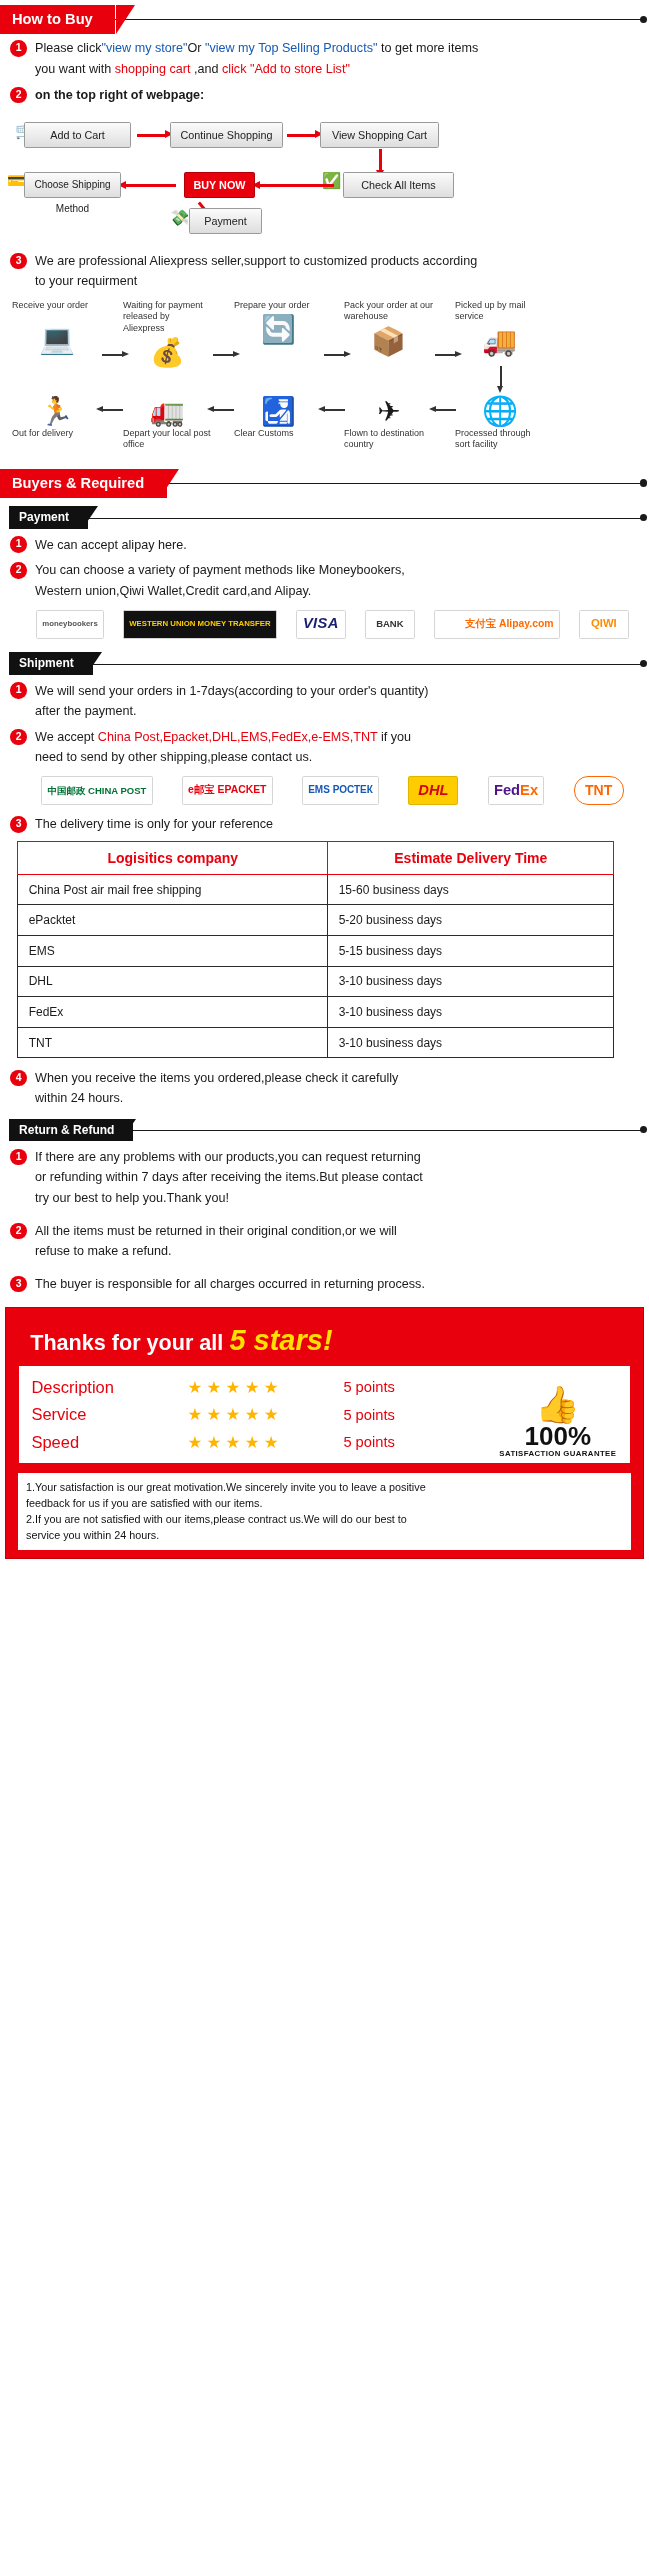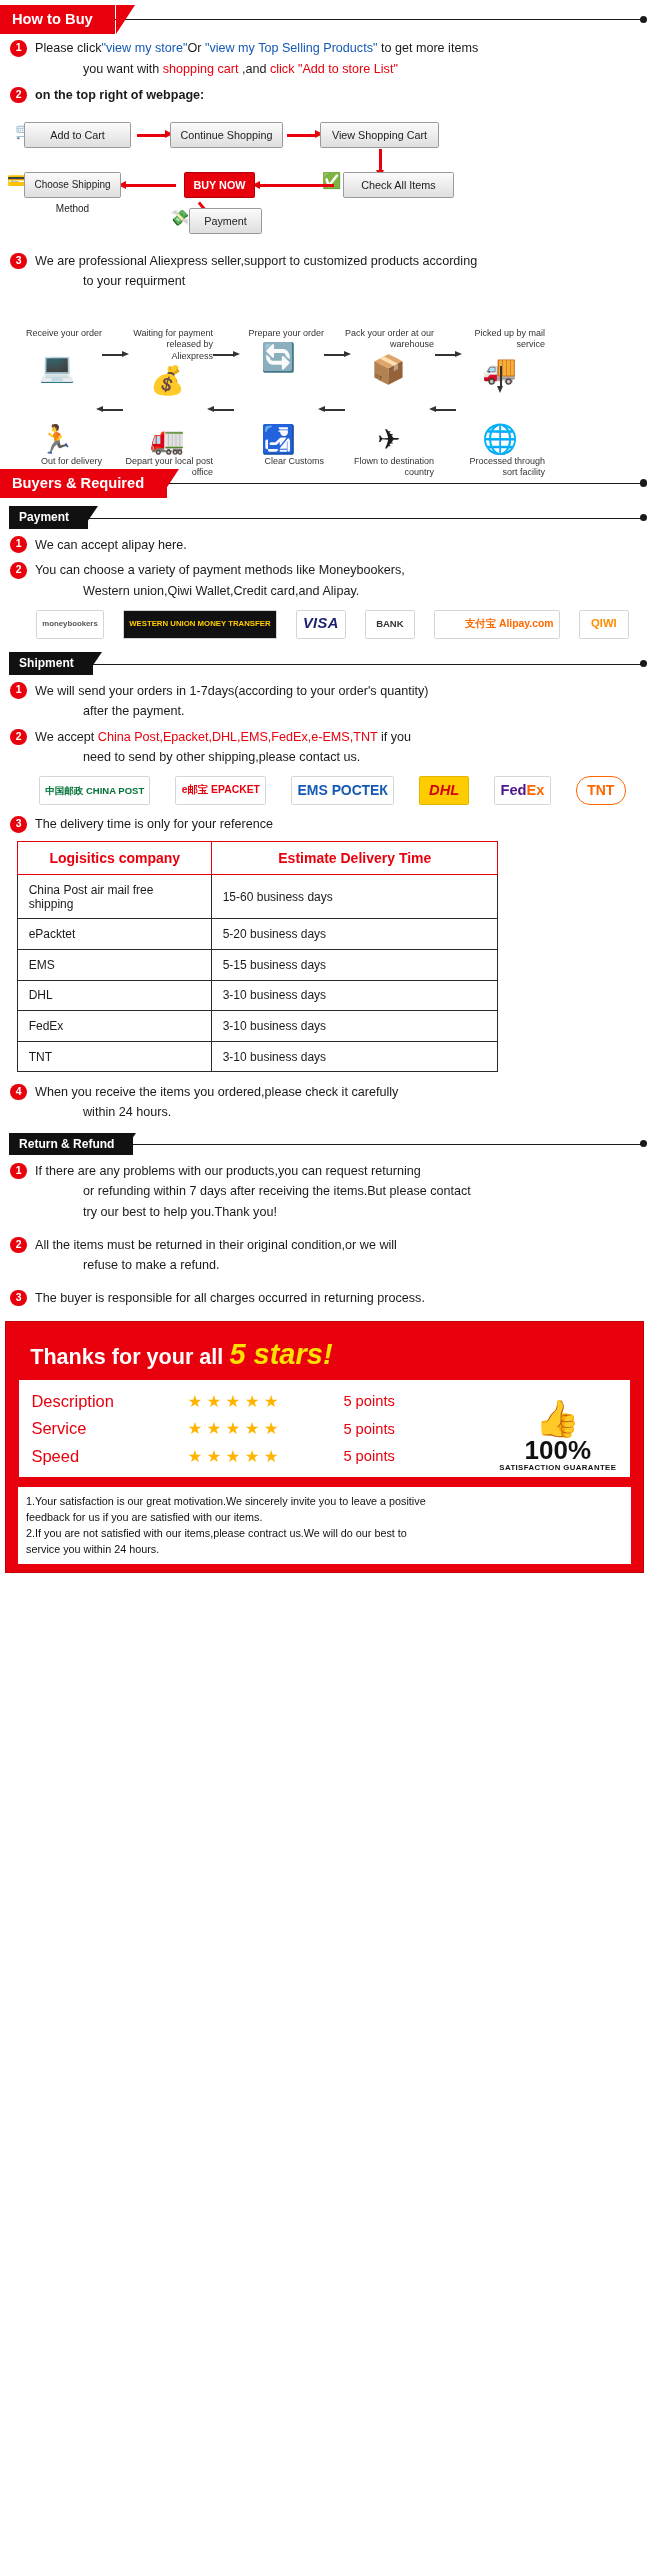--- a/index.html
+++ b/index.html
@@ -110,21 +110,21 @@
     left: 10.4px; top: 6px;
     width: 16.5px; height: 16.5px;
     border-radius: 50%;
     background: #e8000d;
     color: #fff;
     font-size: 10.4px;
     font-weight: bold;
     line-height: 16.5px;
     text-align: center;
   }
-  .cont { padding: 0 14px 1.7px 35px; line-height: 1.5; font-size: 12.6px; margin-left: 48px; }
+  .cont { padding: 0 14px 1.7px 35px; line-height: 1.5; font-size: 12.6px; }
   .red { color: #e8000d; }
   .blue { color: #1559b5; }
   .b { font-weight: bold; }
 
   
   .flowwrap { position: relative; height: 130px; margin: 5.2px 0 5.2px 0; }
   .fbox {
     position: absolute;
     border: 0.9px solid #9a9a9a;
     background: linear-gradient(#fbfbfb,#dedede);
@@ -194,21 +194,21 @@
     font-size: 15.6px;
     line-height: 1;
   }
 
   
   .shipflow {
     position: relative;
     margin: 7px 12px 8.7px 12px;
     height: 160px;
   }
-  .sf-item { position: absolute; text-align: right; width: 90px; margin-top: 28px; }
+  .sf-item { position: absolute; text-align: left; width: 90px; }
   .sf-cap { font-size: 9px; color: #333; line-height: 1.25; }
   .sf-art { height: 45px; display: flex; align-items: flex-end; justify-content: center; }
   .sf-arrow {
     position: absolute;
     height: 1.7px; background: #333;
   }
   .sf-arrow:after {
     content: "";
     position: absolute;
     right: -6px; top: -2.6px;
@@ -257,31 +257,31 @@
     line-height: 1.05;
   }
   .logo.visa { color: #1a1f71; font-style: italic; font-size: 14.7px; letter-spacing: 0.4px; }
   .logo.dhl { background: #ffcc00; color: #d40511; font-size: 14.7px; font-style: italic; border-color: #e0b400; }
   .logo.fedex { font-size: 14.7px; }
   .logo.fedex .fx1 { color: #4d148c; }
   .logo.fedex .fx2 { color: #ff6600; }
   .logo.tnt { color: #ff6600; font-size: 14px; border-radius: 14px; border: 1.7px solid #ff6600; }
   .logo.post { color: #007236; font-size: 9.5px; }
   .logo.epacket { color: #e8000d; font-size: 10.4px; }
-  .logo.ems { color: #1559b5; font-size: 14px; }
+  .logo.ems { color: #1559b5; font-size: 10px; }
   .logo.alipay { color: #ff6a00; font-size: 10.4px; padding-left: 30px; }
   .logo.qiwi { color: #ff8c00; font-size: 11.3px; }
   .logo.wu { color: #ffcc00; background: #111; font-size: 7.8px; }
   .logo.mb { color: #555; font-size: 7.8px; }
   .logo.bank { color: #333; font-size: 9.5px; }
 
   
   table.ship {
     border-collapse: collapse;
-    width: 481px;
+    width: 597px;
     margin: 5.2px 0 5.2px 17.3px;
     font-size: 12px;
   }
   table.ship th {
     border: 1.7px solid #e8000d;
     color: #e8000d;
     font-weight: bold;
     padding: 7.8px 5.2px;
     font-size: 14px;
     text-align: center;

